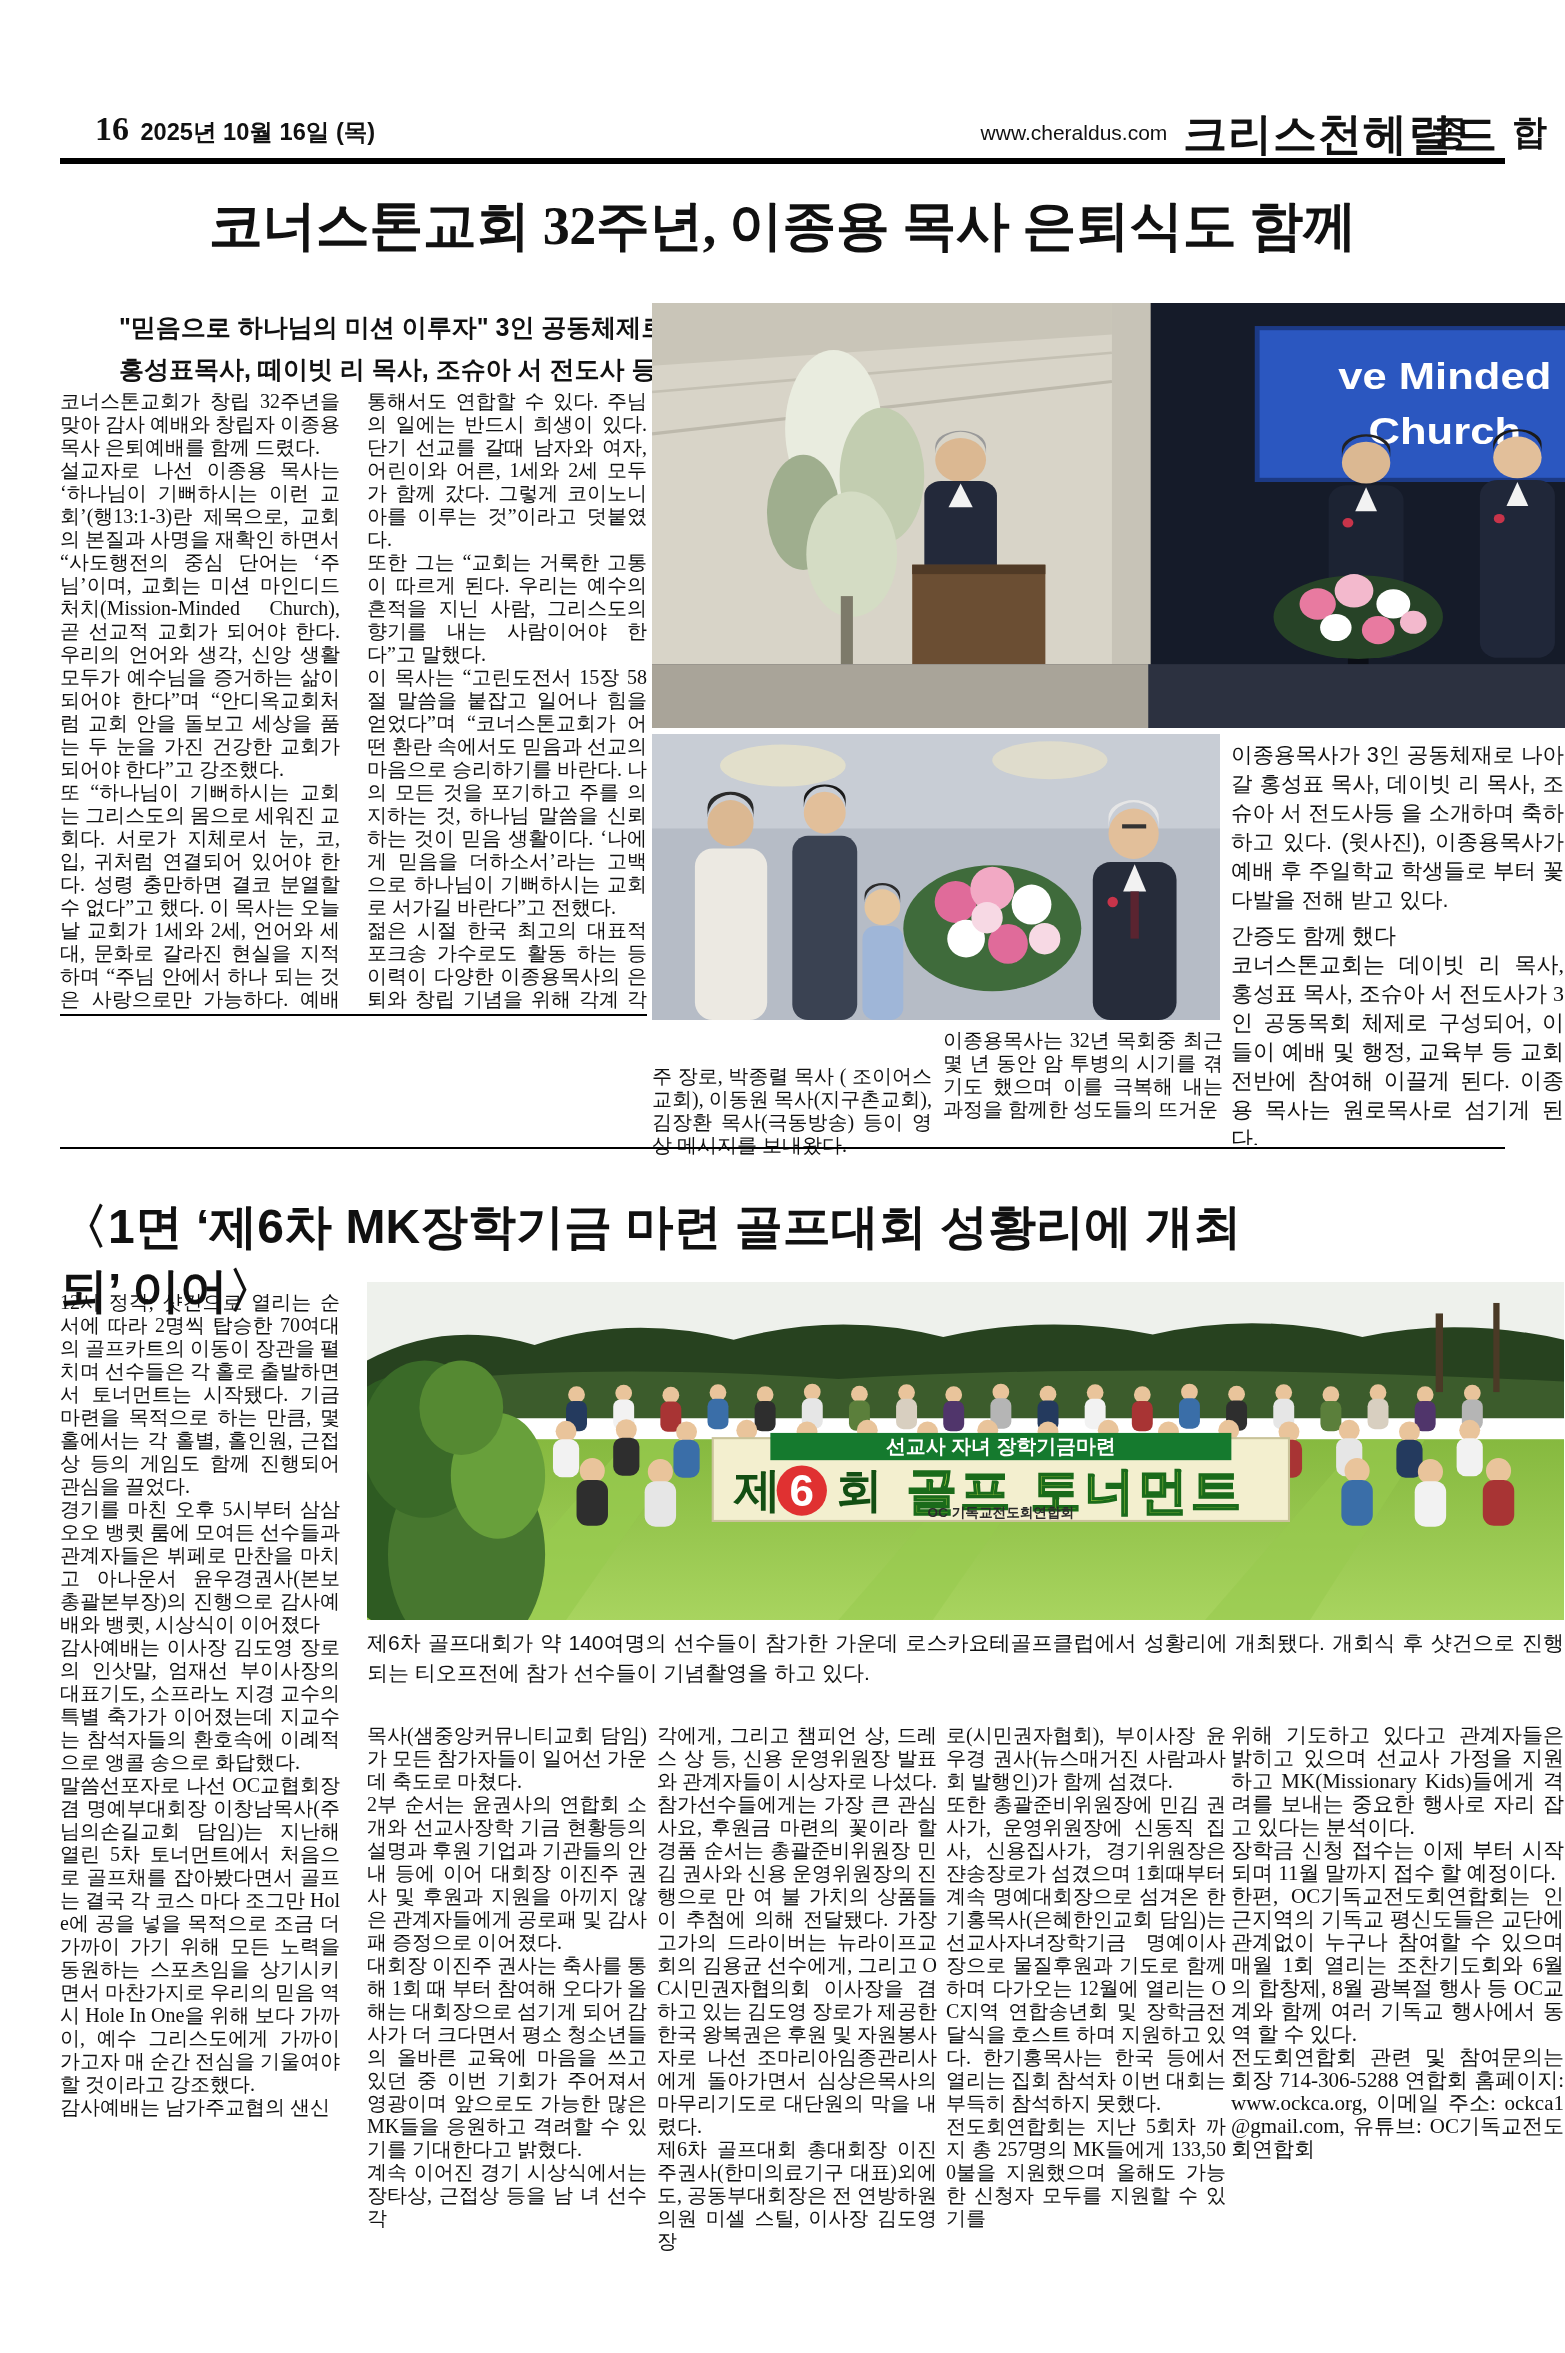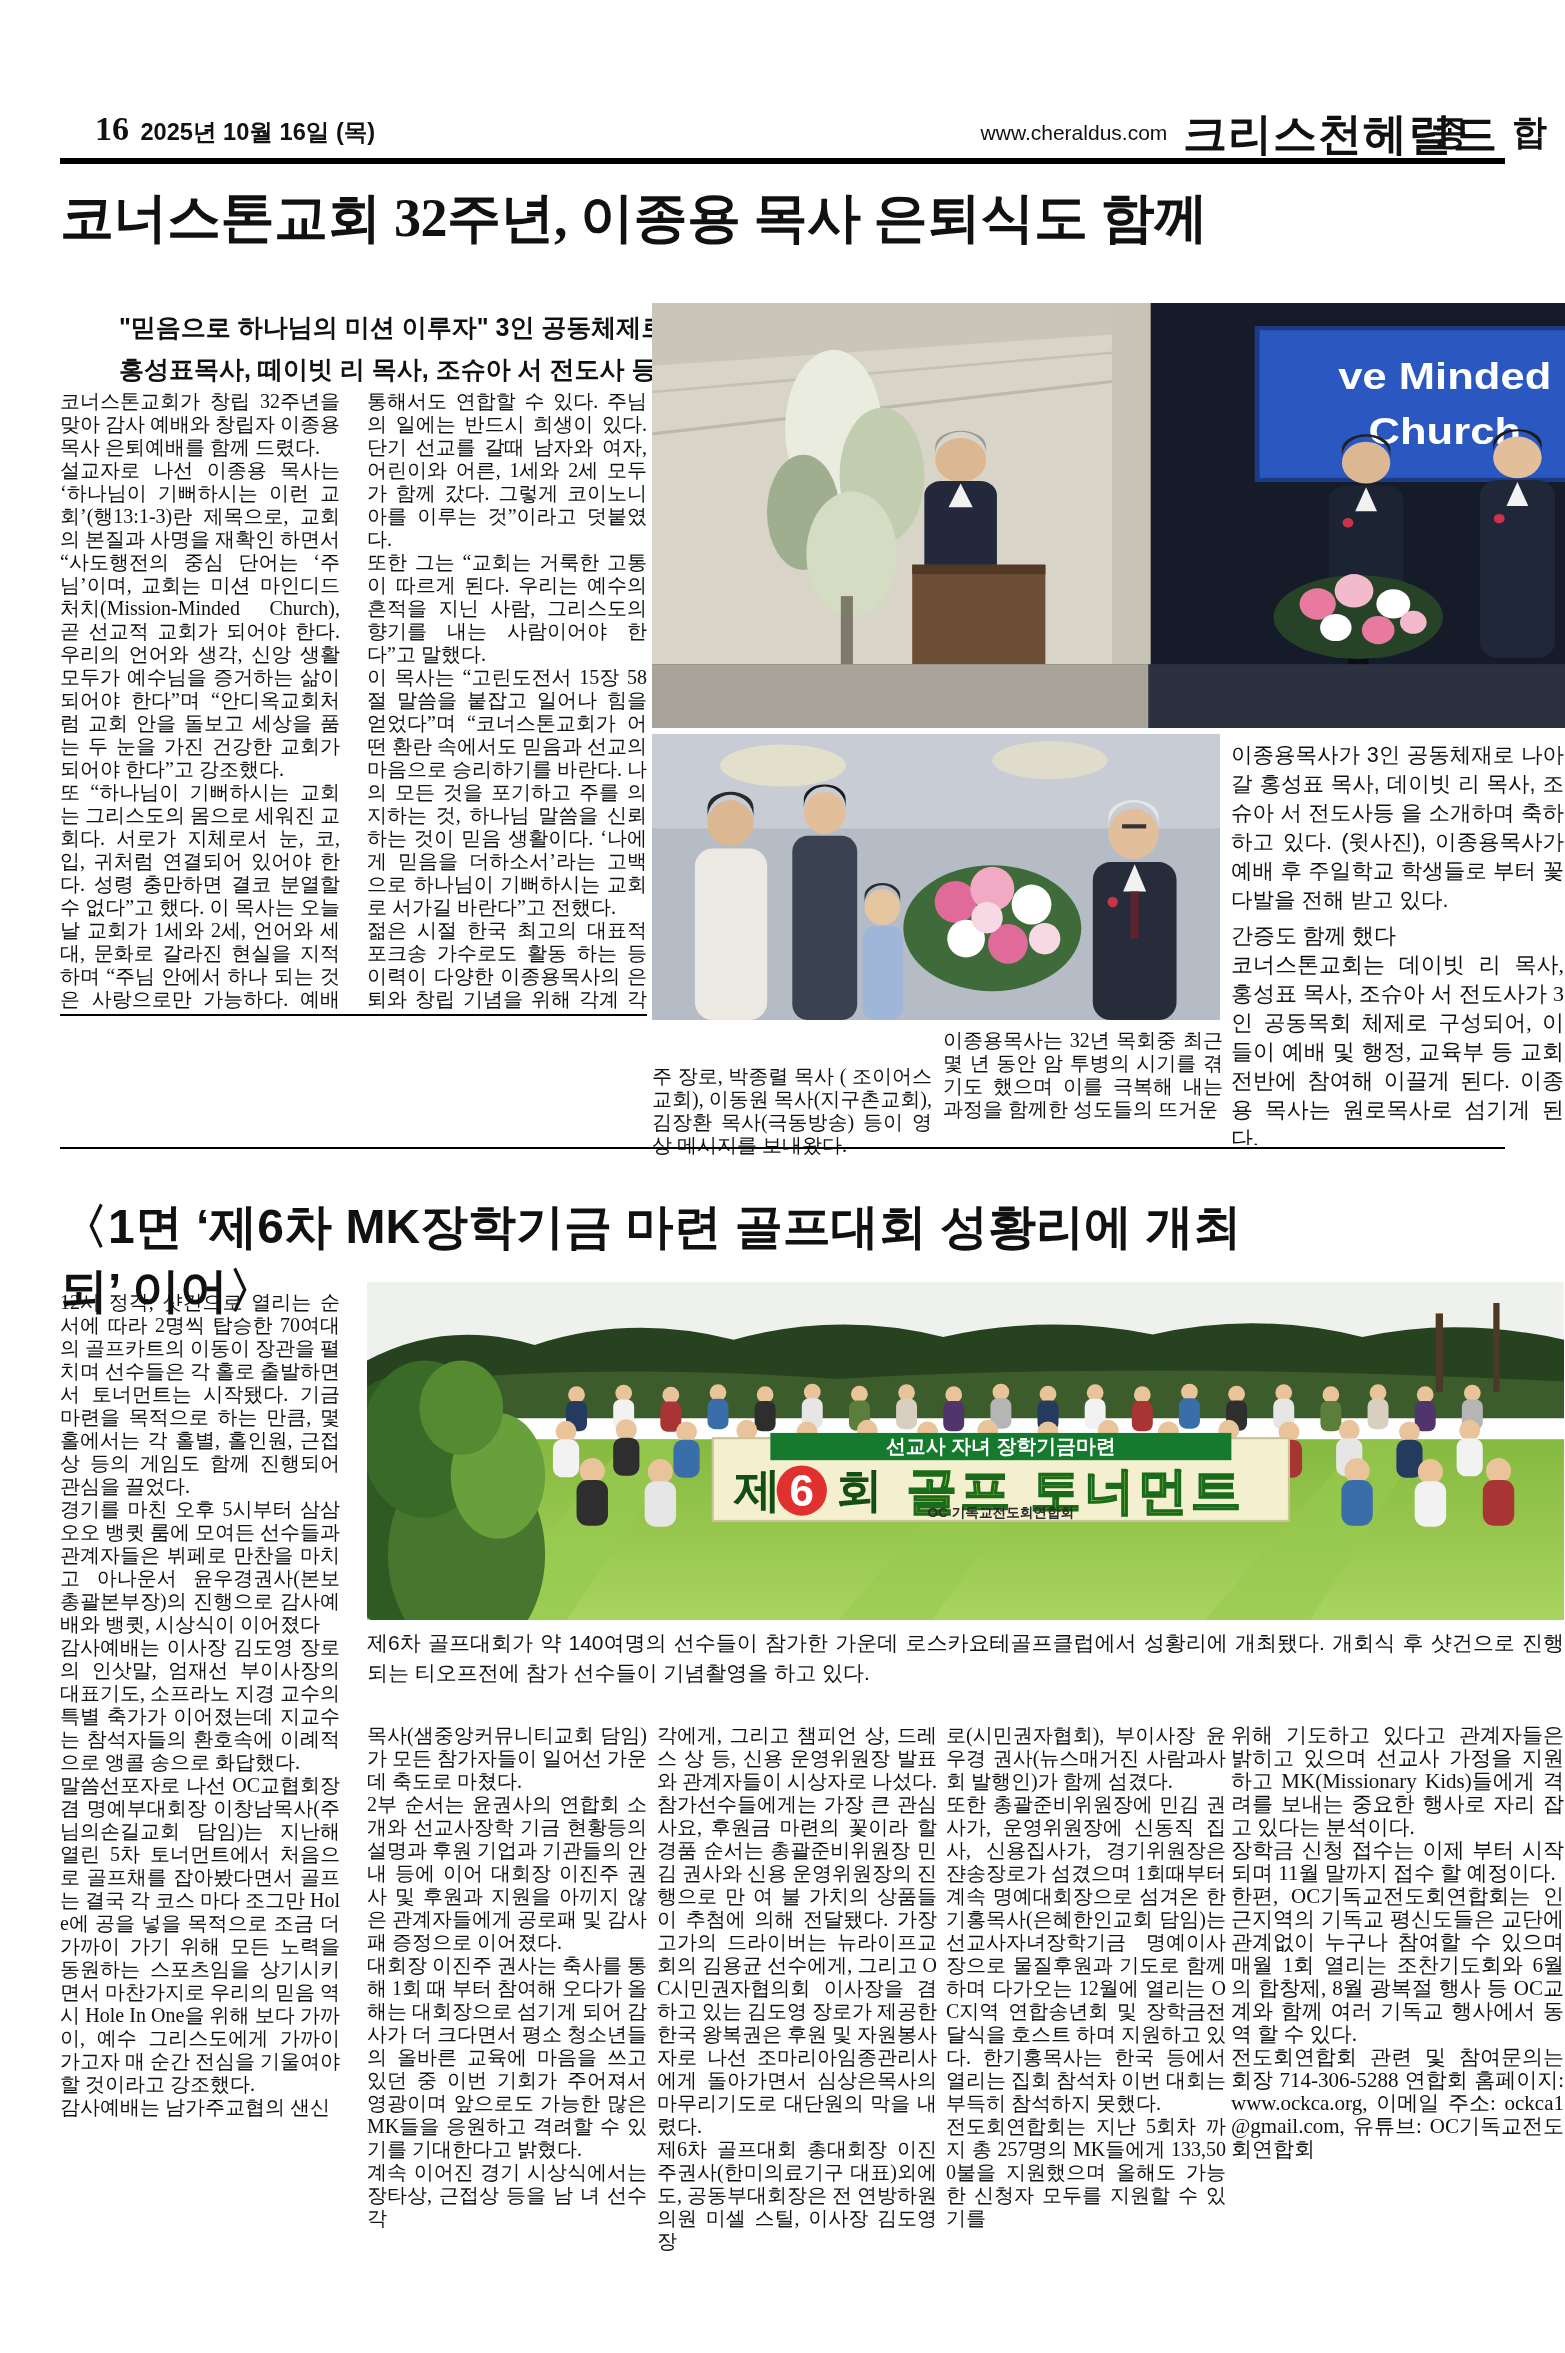--- a/index.html
+++ b/index.html
@@ -12,21 +12,21 @@
   .pagenum  { font-size:34px; font-weight:700; font-family:"Liberation Serif","DejaVu Serif",serif; }
   .pagedate { font-size:23.6px; font-weight:600; font-family:"Liberation Sans","DejaVu Sans",sans-serif; margin-left:9.4px; }
   .h-center { left:0; right:0; top:109px; text-align:right; font-size:35px; font-weight:800;
               letter-spacing:18px; font-family:"Liberation Serif","DejaVu Serif",serif; }
   .h-right  { right:67px; top:105px; text-align:right; white-space:nowrap; }
   .website  { font-size:21px; font-family:"Liberation Sans","DejaVu Sans",sans-serif; vertical-align:9.4px; margin-right:13.6px; }
   .brand    { font-size:44px; font-weight:900; font-family:"Liberation Sans","DejaVu Sans",sans-serif; letter-spacing:1px; }
   .rule-top   { left:60px; top:158px; width:1445px; height:5.8px; background:#000; }
 
   
-  .headline1 { left:60px; top:182px; width:1445px; font-size:54px; font-weight:900;
+  .headline1 { left:60px; top:190px; width:1445px; text-align:center; font-size:54px; font-weight:900;
                font-family:"Liberation Serif","DejaVu Serif",serif; letter-spacing:-0.5px; }
   .subhead1  { left:119px; top:306px; width:576px; font-size:25px; line-height:42px; font-weight:800;
                font-family:"Liberation Sans","DejaVu Sans",sans-serif; white-space:pre-line; }
 
   .bodycol { text-align:justify; word-break:break-all; font-size:20px; line-height:23px;
              white-space:pre-line; overflow:hidden; }
   .bigcol  { font-size:22px; line-height:29px; }
   .capcol  { font-family:"Liberation Sans","DejaVu Sans",sans-serif; font-size:21.5px; line-height:29px;
              text-align:justify; word-break:break-all; white-space:pre-line; overflow:hidden; }
 

